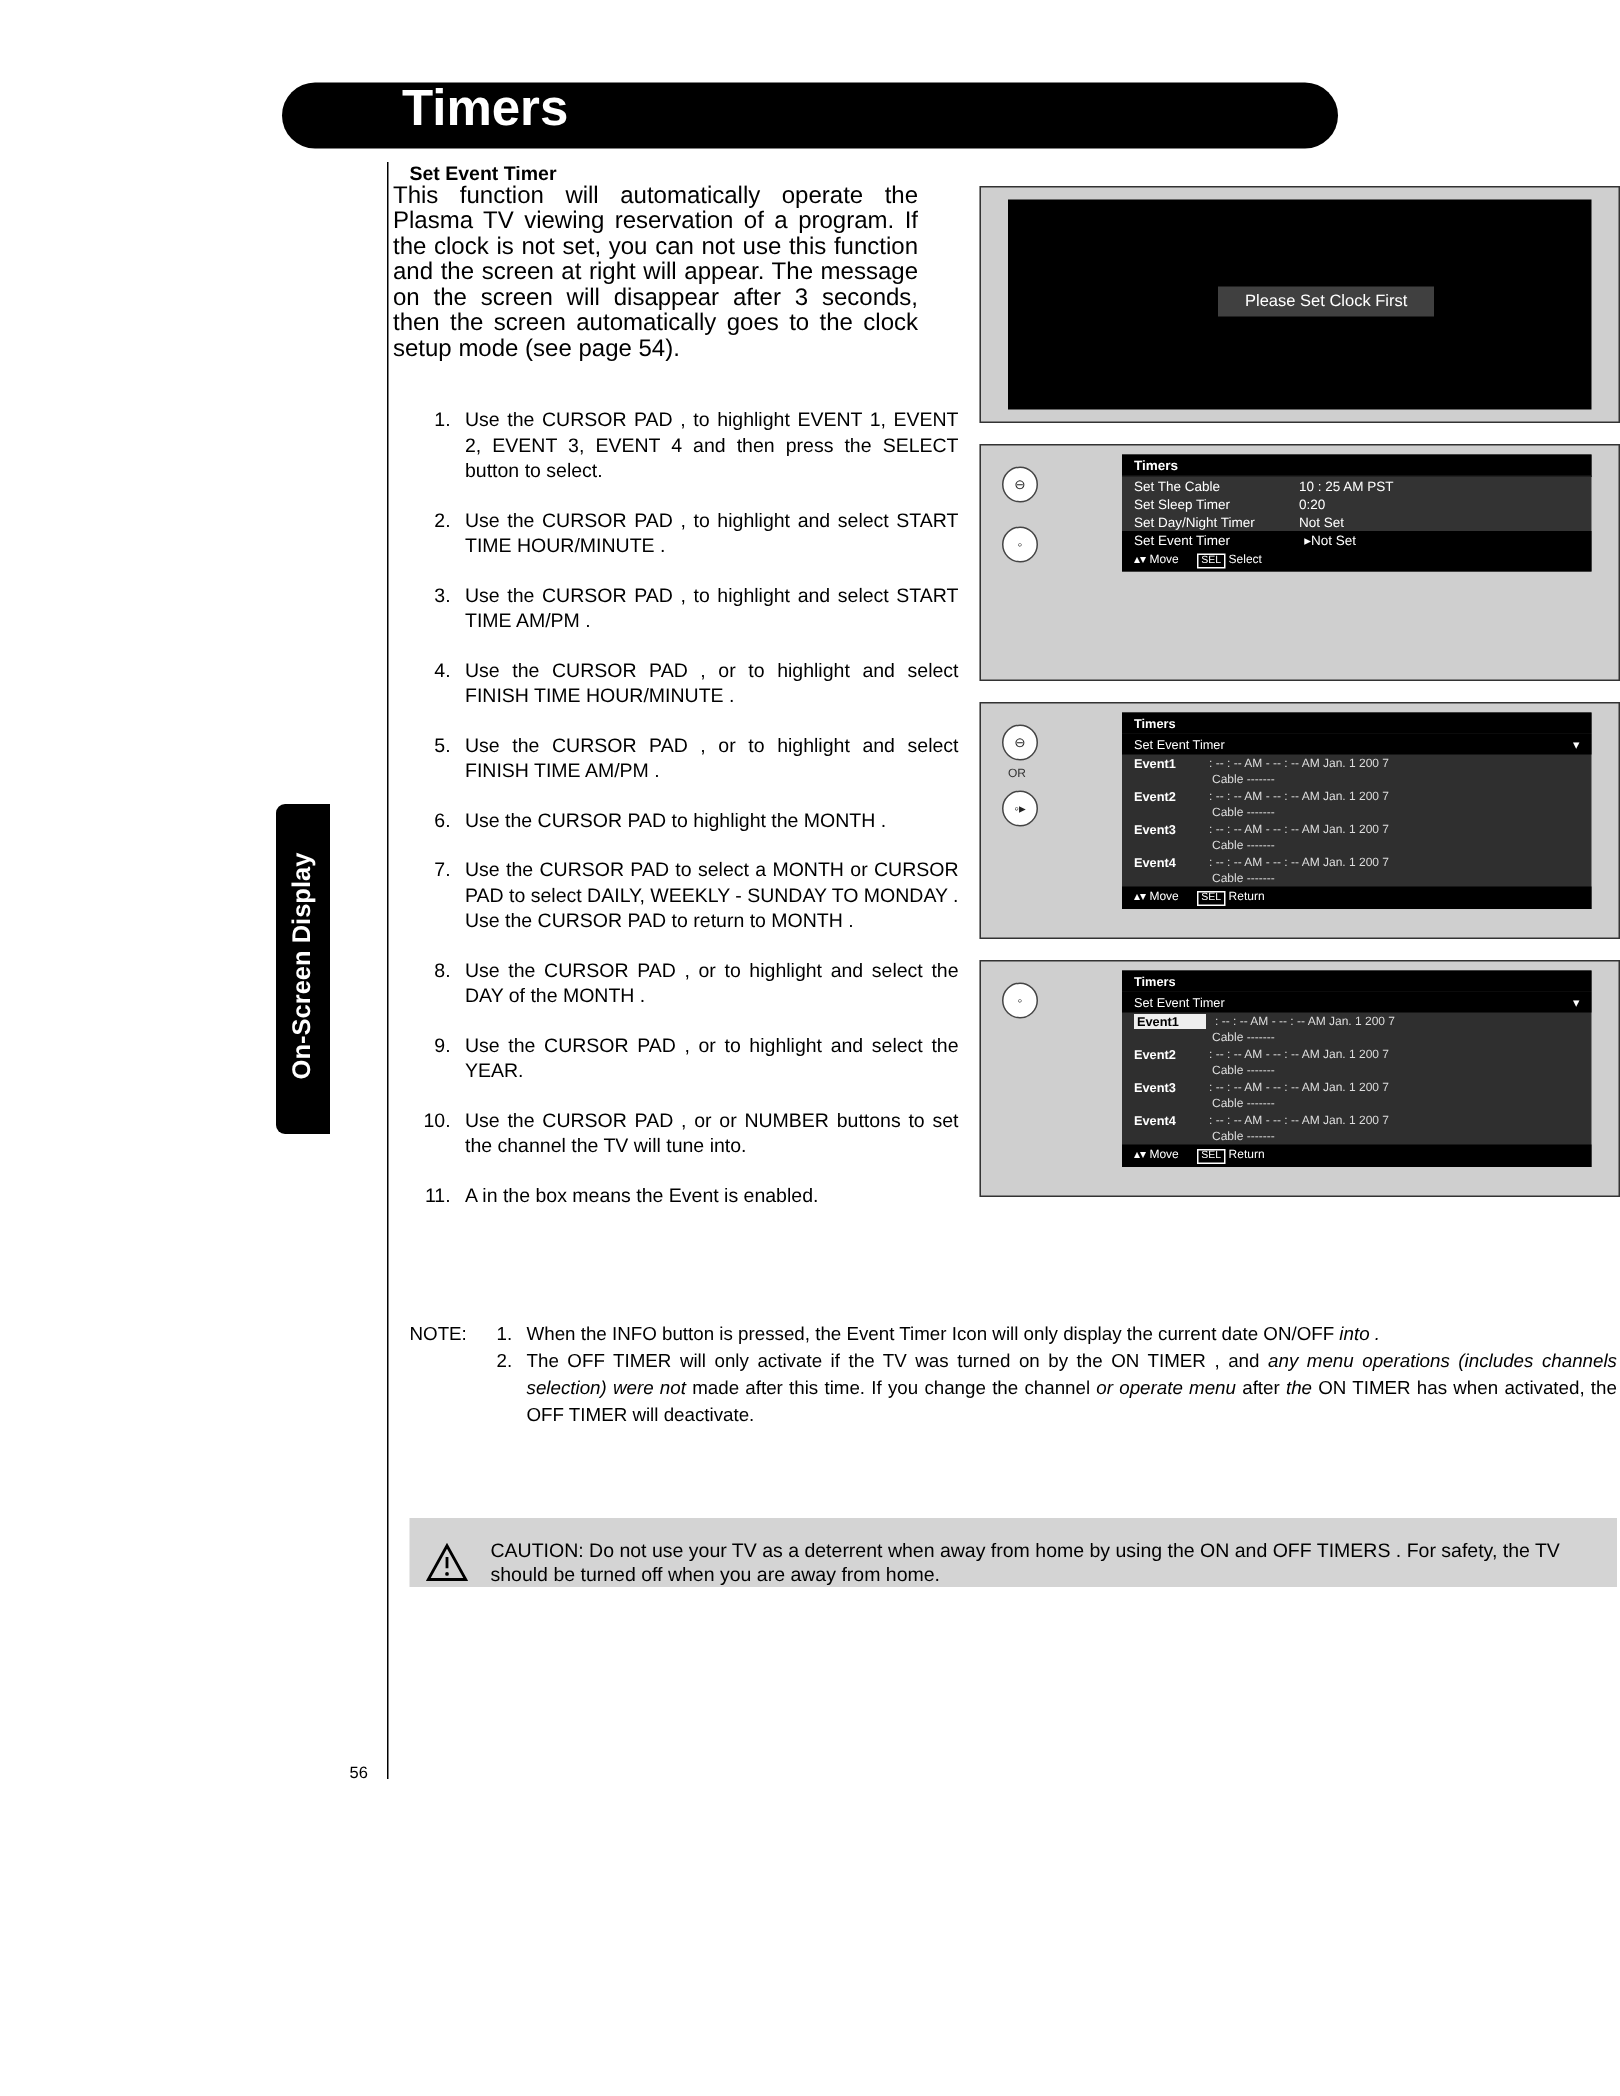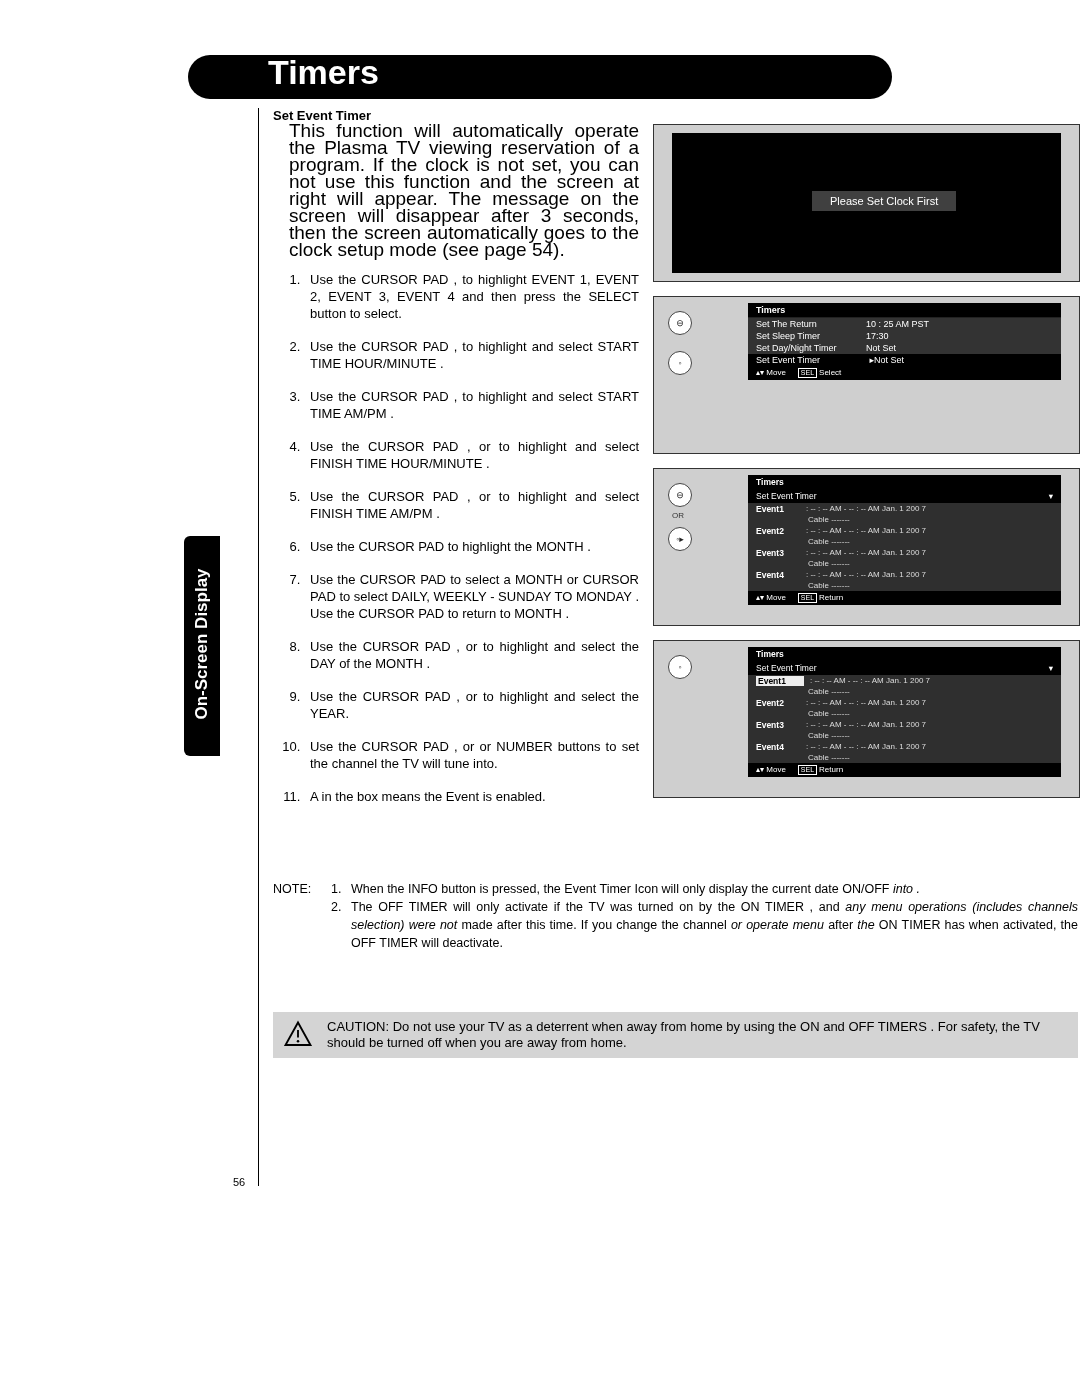--- a/index.html
+++ b/index.html
@@ -4,31 +4,31 @@
 <style>
   html,body{margin:0;padding:0;background:#fff;font-family:Arial,Helvetica,sans-serif;color:#000}
   .page{width:884px;height:1397px;position:relative;margin:0 auto;background:#fff}
   .header-bar{position:absolute;left:90px;top:55px;right:90px;height:44px;background:#000;border-radius:22px}
   .header-title{position:absolute;left:170px;top:53px;font-size:34px;font-weight:900;color:#fff;font-family:Arial,Helvetica,sans-serif}
   .side-tab{position:absolute;left:86px;top:536px;width:36px;height:220px;background:#000;border-radius:6px 0 0 6px}
   .side-tab span{position:absolute;color:#fff;font-weight:700;font-size:17px;transform-origin:center;transform:rotate(-90deg);white-space:nowrap;left:-58px;top:98px}
   .vline{position:absolute;left:160px;top:108px;width:1px;height:1078px;background:#000}
   .pagenum{position:absolute;left:135px;top:1176px;font-size:11px}
   .subhead{position:absolute;left:175px;top:108px;font-weight:900;font-size:13px}
-  .intro{position:absolute;left:191px;top:122px;width:350px;font-size:19px;line-height:17px;text-align:justify}
+  .intro{position:absolute;left:164px;top:122px;width:350px;font-size:16px;line-height:17px;text-align:justify}
   .olist{position:absolute;left:190px;top:258px;width:335px;font-size:13px;line-height:17px}
   .olist li{margin-bottom:16px;text-align:justify;padding-left:6px}
   .olist{list-style-position:outside;padding-left:16px}
   .note{position:absolute;left:175px;top:880px;width:805px;font-size:12.5px;line-height:18px}
   .note-row{display:flex}
   .note-label{flex:0 0 58px}
   .note-num{flex:0 0 20px}
   .note-body{flex:1;text-align:justify;font-style:normal}
   .note-body .em{font-style:italic}
-  .caution-box{position:absolute;left:175px;top:1012px;width:805px;height:46px;background:#d4d4d4;display:flex;align-items:center}
+  .caution-box{position:absolute;left:175px;top:1012px;width:805px;height:46px;background:#d4d4d4;display:flex;align-items:flex-end}
   .warn-icon{width:30px;height:30px;margin:0 14px 0 10px;flex:0 0 30px}
   .caution-text{font-size:13px;line-height:16px}
 
   
   .tv{position:absolute;background:#cfcfcf;border:1px solid #333}
   .tv1{left:555px;top:124px;width:425px;height:156px}
   .tv1 .inner{position:absolute;left:18px;top:8px;right:18px;bottom:8px;background:#000}
   .tv1 .msg{position:absolute;left:140px;top:58px;color:#fff;font-size:11px;background:#404040;padding:4px 18px}
 
   .tv2{left:555px;top:296px;width:425px;height:156px}
@@ -94,26 +94,26 @@
       <div class="msg">Please Set Clock First</div>
     </div>
   </div>
 
   <div class="tv tv2">
     <div class="circle" style="left:14px;top:14px">⊖</div>
     <div class="circle" style="left:14px;top:54px">◦</div>
     <div class="menu">
       <div class="title">Timers</div>
       <div class="row">
-          <span class="k">Set The Return</span>
+          <span class="k">Set The Cable</span>
           <span class="v">10 : 25 AM PST</span>
         </div>
       <div class="row">
           <span class="k">Set Sleep Timer</span>
-          <span class="v">17:30</span>
+          <span class="v">0:20</span>
         </div>
       <div class="row">
           <span class="k">Set Day/Night Timer</span>
           <span class="v">Not Set</span>
         </div>
       <div class="row sel">
           <span class="k">Set Event Timer</span>
           <span class="arrow">▸</span>
           <span class="v">Not Set</span>
         </div>

